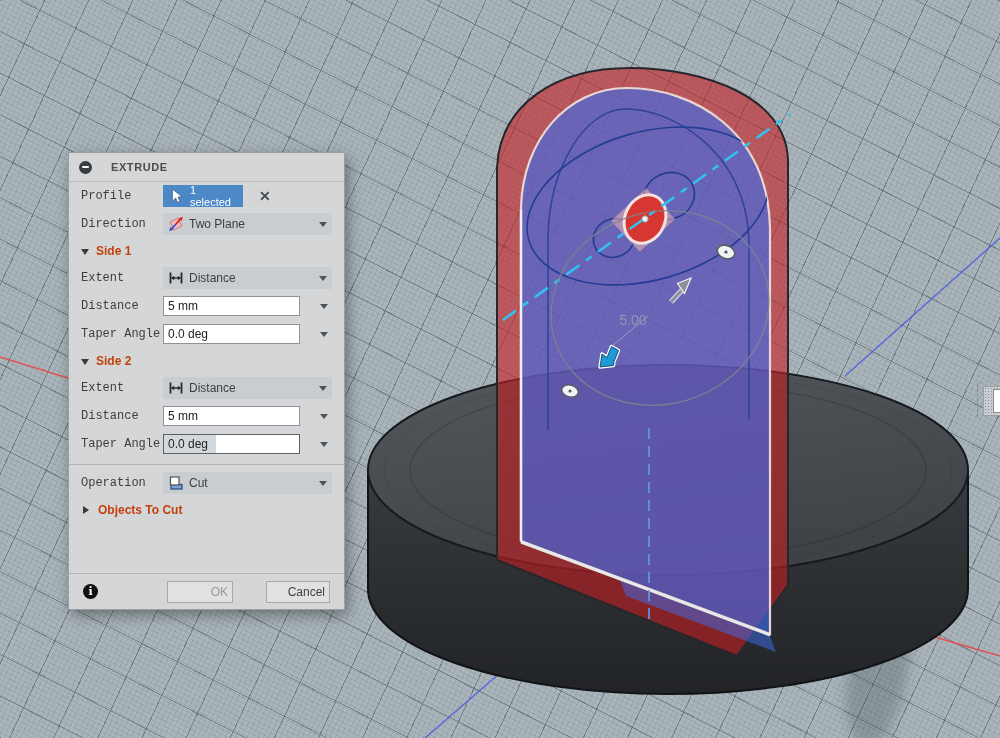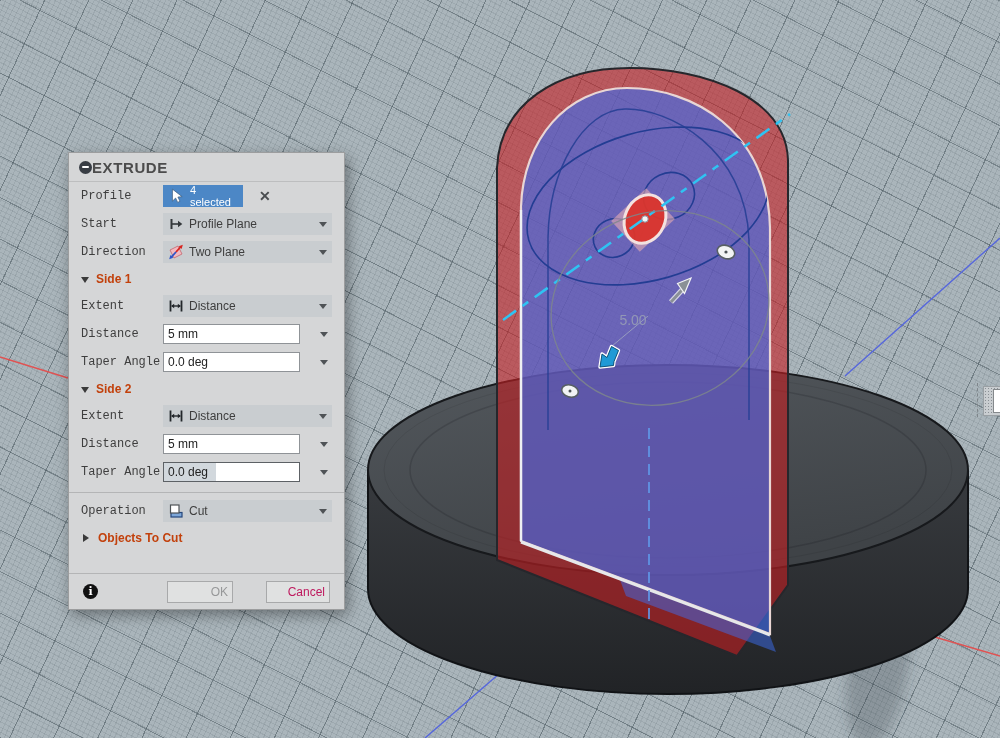--- a/index.html
+++ b/index.html
@@ -15,21 +15,21 @@
   svg.scene{position:absolute;left:0;top:0;}
 
   
   .dialog{position:absolute;left:68px;top:152px;width:277px;height:458px;
     background:#d5d6d7;border:1px solid #9c9d9e;box-sizing:border-box;
     box-shadow:3px 5px 14px rgba(0,0,0,.38);font-size:12px;color:#3e3e3e;}
   .dlg-header{height:28px;display:flex;align-items:center;padding:0 10px;
     border-bottom:1px solid #bdbebf;}
   .grip{width:13px;height:13px;border-radius:50%;background:#383d44;position:relative;flex:none;}
   .grip::after{content:"";position:absolute;left:3px;top:5.5px;width:7px;height:2px;background:#fff;border-radius:1px;}
-  .dlg-title{font-weight:bold;font-size:15px;letter-spacing:.6px;color:#4c4c4c;}
+  .dlg-title{margin-left:11px;font-weight:bold;font-size:11px;letter-spacing:.6px;color:#4c4c4c;padding-left:8px;}
   .row{display:flex;align-items:center;height:28px;padding:0 12px;}
   .row .lbl{width:82px;flex:none;color:#3e3e3e;font-family:Liberation Mono, monospace;}
   .ctl{flex:1;display:flex;align-items:center;min-width:0;}
   .drop{flex:1;height:22px;background:#c9cdd0;display:flex;align-items:center;padding:0 5px;box-sizing:border-box;}
   .drop .txt{margin-left:5px;white-space:nowrap;}
   .caret{width:0;height:0;border:4px solid transparent;border-top:5px solid #4f5356;margin-left:auto;margin-top:4px;flex:none;}
   .inpwrap{flex:1;display:flex;align-items:center;gap:16px;}
   .inpwrap input{flex:1;height:18px;border:1px solid #8f9397;background:#fff;
     font:12px "Liberation Sans",sans-serif;color:#222;padding:0 4px;min-width:0;}
   .inpwrap input.selected-text{background:linear-gradient(to right,#d2d8dd 0 52px,#fff 52px);border-color:#5d6165;}
@@ -43,21 +43,21 @@
     padding:0 6px;box-sizing:border-box;font-size:11px;flex:none;}
   .sel-btn span{margin-left:5px;}
   .xclose{margin-left:16px;color:#4a4d50;font-weight:bold;font-size:14px;cursor:default;}
   .footer{position:absolute;left:0;right:0;bottom:0;height:36px;border-top:1px solid #b4b5b6;
     display:flex;align-items:center;padding:0 14px;box-sizing:border-box;}
   .info{width:15px;height:15px;border-radius:50%;background:#111;color:#fff;display:flex;
     align-items:center;justify-content:center;font:bold 11px "DejaVu Serif",serif;}
   .btn{height:22px;border:1px solid #a8a9aa;background:#e0e1e1;font:12px "Liberation Sans",sans-serif;
     padding:0 4px;box-sizing:border-box;text-align:right;}
   .btn.ok{width:66px;margin-left:auto;color:#979899;}
-  .btn.cancel{width:64px;margin-left:33px;color:#be185d;}
+  .btn.cancel{width:64px;margin-left:33px;color:#404040;}
   .icon16{width:16px;height:16px;flex:none;}
 
   
   .edge-box{position:absolute;left:983px;top:386px;width:17px;height:30px;
     background:#c9cdd0;border:1px solid #9aa0a4;border-right:none;box-sizing:border-box;
     background-image:radial-gradient(#8a9095 0.8px, transparent 1px);background-size:3px 3px;}
   .edge-box .white{position:absolute;left:9px;top:2px;right:-1px;bottom:2px;background:#fff;border:1px solid #85898c;}
   .edge-dash{position:absolute;left:977px;top:383px;height:34px;width:0;border-left:1px dashed #7e858a;}
 </style>
 </head>
@@ -155,40 +155,26 @@
       <span class="dlg-title">EXTRUDE</span>
     </div>
 
     <div class="row">
       <span class="lbl">Profile</span>
       <span class="ctl">
         <span class="sel-btn">
           <svg class="icon16" width="12" height="14" viewBox="0 0 12 14">
             <path d="M2 1 L2 11.5 L4.8 8.8 L6.6 12.6 L8.6 11.6 L6.8 7.9 L10.5 7.6 Z" fill="#fff" stroke="#3a5a7a" stroke-width="0.6"></path>
           </svg>
-          <span>4 selected</span>
+          <span>1 selected</span>
         </span>
         <span class="xclose">✕</span>
       </span>
     </div>
 
-    <div class="row">
-      <span class="lbl">Start</span>
-      <span class="ctl">
-        <span class="drop">
-          <svg class="icon16" viewBox="0 0 16 16">
-            <line x1="3.5" y1="3" x2="3.5" y2="13" stroke="#33373a" stroke-width="2"></line>
-            <line x1="4" y1="8" x2="11" y2="8" stroke="#33373a" stroke-width="1.6"></line>
-            <polygon points="10,4.8 14.3,8 10,11.2" fill="#33373a"></polygon>
-          </svg>
-          <span class="txt">Profile Plane</span>
-          <span class="caret"></span>
-        </span>
-      </span>
-    </div>
 
     <div class="row">
       <span class="lbl">Direction</span>
       <span class="ctl">
         <span class="drop">
           <svg class="icon16" viewBox="0 0 16 16">
             <polygon points="2,6 10,2 14,10 6,14" fill="#f2b9bf" stroke="#c4666e" stroke-width="0.8"></polygon>
             <line x1="8" y1="8" x2="13" y2="2.5" stroke="#d8231f" stroke-width="1.8"></line>
             <polygon points="14.8,0.8 10.8,2.2 13.6,5" fill="#d8231f"></polygon>
             <line x1="8" y1="8" x2="3" y2="13.5" stroke="#2f55c8" stroke-width="1.8"></line>

